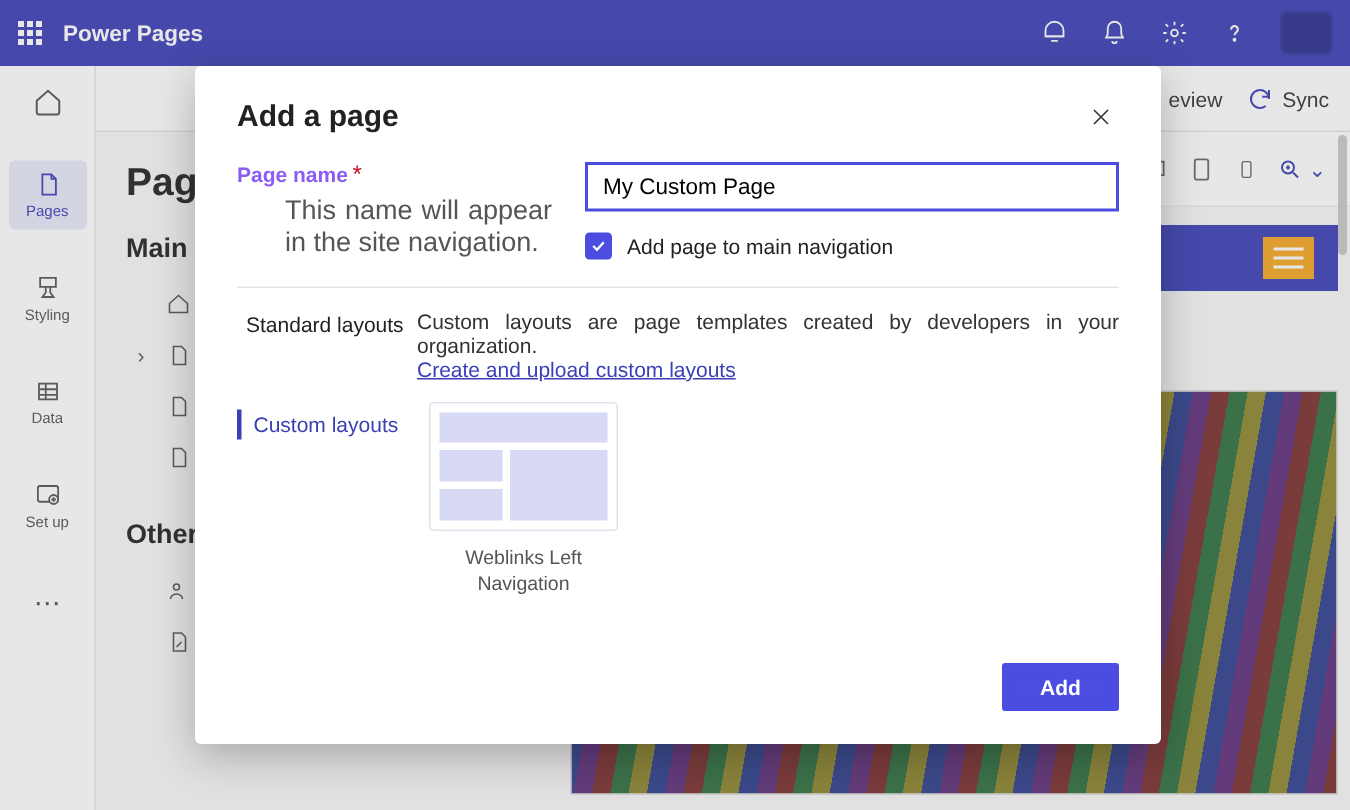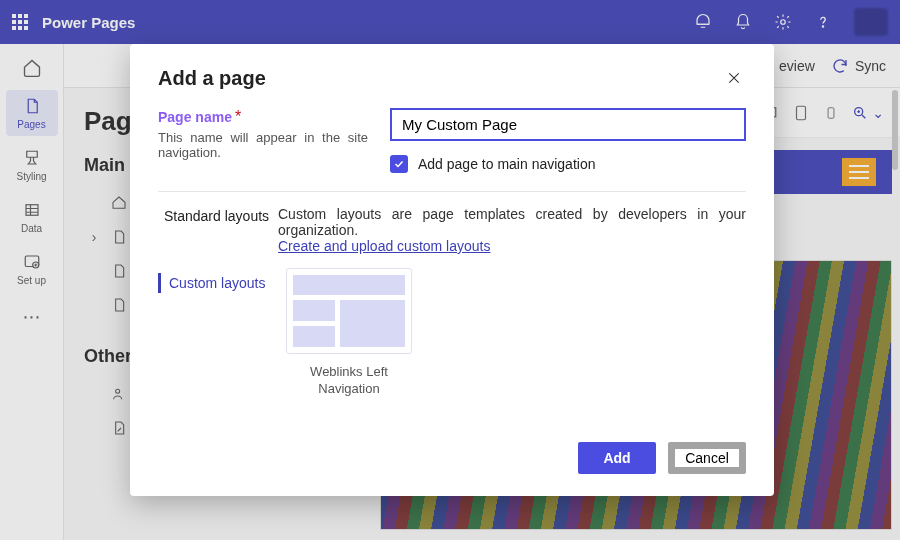--- a/index.html
+++ b/index.html
@@ -15,21 +15,21 @@
   .topbar-right .ticon { width: 18px; height: 18px; display: flex; align-items: center; justify-content: center; cursor:pointer; color:#fff; }
   .avatar-blur { width: 34px; height: 28px; border-radius: 4px; background: #2a2d8d; filter: blur(1px); }
 
   
   .cmdbar { height: 44px; background: #fff; border-bottom: 1px solid #e5e5e5; display:flex; align-items:center; padding: 0 14px; }
   .cmdbar .spacer { flex: 1; }
   .cmdbar .cmd { display:flex; align-items:center; gap:6px; color:#333; font-size:14px; cursor:pointer; margin-left:16px;}
   .cmd .chip { width:18px;height:18px; }
 
   
-  .leftrail { position:absolute; top:44px; left:0; width:64px; bottom:0; background:#fff; border-right:1px solid #e5e5e5; display:flex; flex-direction:column; align-items:center; padding-top:8px; gap:6px; }
+  .leftrail { position:absolute; top:44px; left:0; width:64px; bottom:0; background:#fff; border-right:1px solid #e5e5e5; display:flex; flex-direction:column; align-items:center; padding-top:8px; gap:23px; }
   .rail-item { width:52px; display:flex; flex-direction:column; align-items:center; gap:3px; padding:6px 0; font-size:10px; color:#555; cursor:pointer; border-radius:4px;}
   .rail-item.active { background:#e8e9fb; color:#3b3fb6; }
   .rail-icon { width:20px; height:20px; display:flex; align-items:center; justify-content:center; }
   .ellipsis-rail { font-size:18px; color:#555; padding:8px; cursor:pointer;}
 
   
   .page-area { position:absolute; left:64px; top:88px; right:0; bottom:0; background:#f8f8f8; padding:18px 20px; }
   .page-title { font-size:26px; font-weight:600; color:#222; margin-bottom:18px;}
   .section-h { font-size:18px; font-weight:600; color:#222; margin:10px 0 10px; }
   .tree-row { display:flex; align-items:center; gap:10px; padding:8px 4px; cursor:pointer; color:#333; font-size:14px;}
@@ -52,21 +52,21 @@
   .overlay { position:absolute; inset:0; background:rgba(120,120,120,0.18); }
   .modal { position:absolute; left:130px; top:44px; width:644px; height:452px; background:#fff; border-radius:4px; box-shadow:0 8px 28px rgba(0,0,0,0.25); padding:22px 28px; display:flex; flex-direction:column;}
   .modal-header { display:flex; align-items:center; justify-content:space-between; margin-bottom:18px;}
   .modal-title { font-size:20px; font-weight:600; color:#222;}
   .close-x { width:24px;height:24px; cursor:pointer; display:flex; align-items:center; justify-content:center; font-size:18px; color:#444;}
 
   .form-row { display:flex; gap:22px; }
   .form-label-col { width:210px; }
   .form-label { font-size:14px; font-weight:600; color:#8b5cf6; }
   .req { color:#c50f1f; margin-left:3px;}
-  .form-help { font-size:13px; color:#555; margin-top:4px; text-align:justify;}
+  .form-help { font-size:18px; color:#555; margin-top:4px; text-align:justify;margin-left:32px;}
   .form-input-col { flex:1; }
   .txtin { width:100%; border:2px solid #4a4de0; padding:6px 10px; font-size:15px; outline:none;}
   .chk-row { display:flex; align-items:center; gap:10px; margin-top:14px; font-size:14px; color:#222;}
   .chkbox { width:18px; height:18px; background:#4a4de0; border-radius:3px; display:flex; align-items:center; justify-content:center; cursor:pointer;}
   .chkbox svg { width:12px; height:12px; stroke:#fff; stroke-width:3; fill:none;}
 
   .divider { height:1px; background:#e5e5e5; margin:18px 0 14px;}
 
   .tab-row { display:flex; gap:0; }
   .layout-tabs { width:120px; display:flex; flex-direction:column; gap:10px;}
@@ -332,17 +332,14 @@
           <div class="lcard-label">Weblinks Left Navigation</div>
         </div>
       </div>
     </div>
   </div>
 
   <div class="modal-footer">
     <div class="btn primary">
         <span>Add</span>
       </div>
-    <div class="btn">
-        <span>Cancel</span>
-      </div>
   </div>
 </div>
 
 </body></html>

